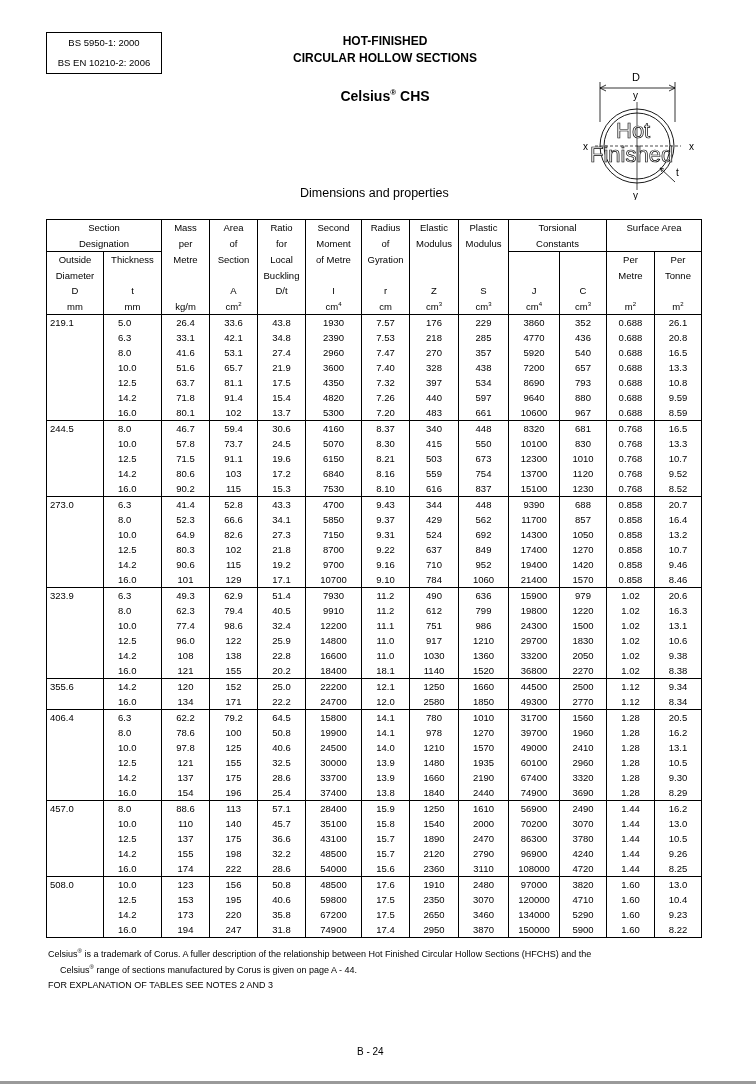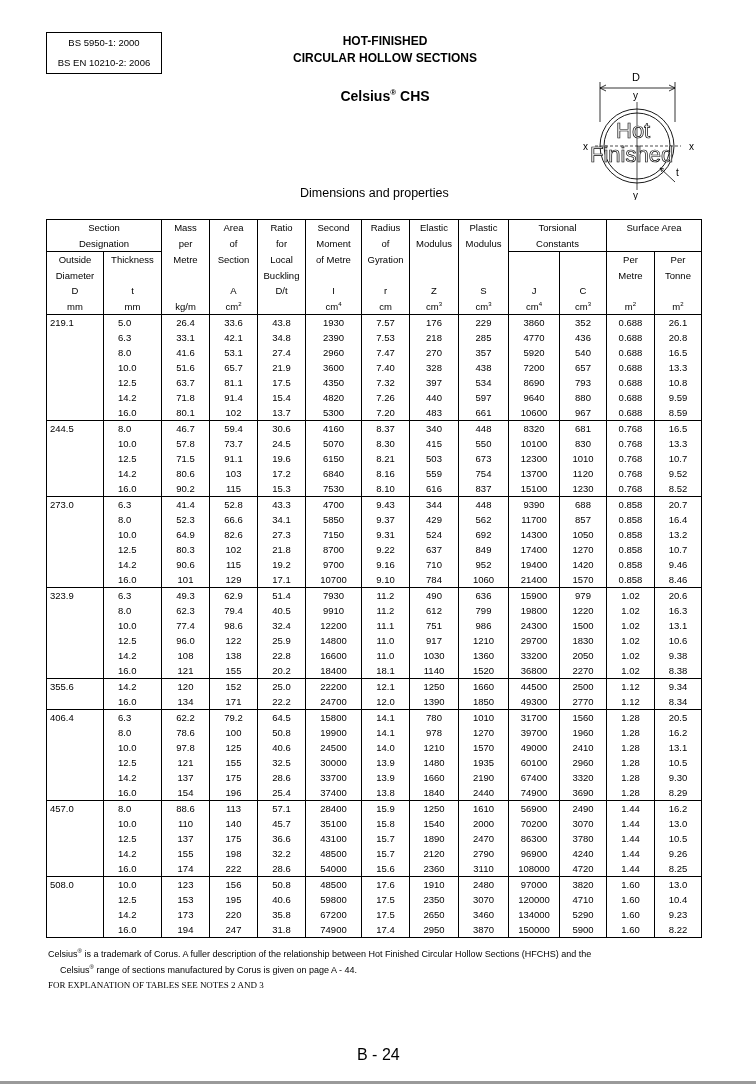--- a/index.html
+++ b/index.html
@@ -21,23 +21,23 @@
   table.props td { border-left:1px solid #000; border-right:1px solid #000; height:15px; line-height:15px; text-align:center; }
   table.props td.d { text-align:left; padding-left:3px; vertical-align:top; }
   table.props td.t { text-align:left; padding-left:14px; }
   table.props tr.grp-end td { border-bottom:1px solid #000; }
   .bb { border-bottom:1px solid #000 !important; }
   .nob { border-bottom:none !important; }
   sup.u { font-size:6px; vertical-align:top; position:relative; top:-2px; }
   .note { position:absolute; left:48px; font-size:9px; }
   .n1 { top:948px; }
   .n2 { top:964px; left:60px; }
-  .n3 { top:980px;font-family:Liberation Serif, serif; }
+  .n3 { top:980px; }
   .note sup { font-size:6px; }
-  .page-num { position:absolute; left:357px; top:1046px; font-size:16px; }
+  .page-num { position:absolute; left:357px; top:1046px; font-size:10px; }
   .bottom-bar { position:absolute; left:0; top:1081px; width:756px; height:3px; background:#9a9a9a; }
 </style>
 </head>
 <body>
 
 <div class="std-box">
   <div>BS 5950-1: 2000</div>
   <div>BS EN 10210-2: 2006</div>
 </div>
 
@@ -529,21 +529,21 @@
         <td>1.12</td>
         <td>9.34</td>
       </tr>
       <tr class="grp-end">
         <td class="t">16.0</td>
         <td>134</td>
         <td>171</td>
         <td>22.2</td>
         <td>24700</td>
         <td>12.0</td>
-        <td>1390</td>
+        <td>2580</td>
         <td>1850</td>
         <td>49300</td>
         <td>2770</td>
         <td>1.12</td>
         <td>8.34</td>
       </tr>
       <tr>
         <td class="d bb" rowspan="6">406.4</td>
         <td class="t">6.3</td>
         <td>62.2</td>

